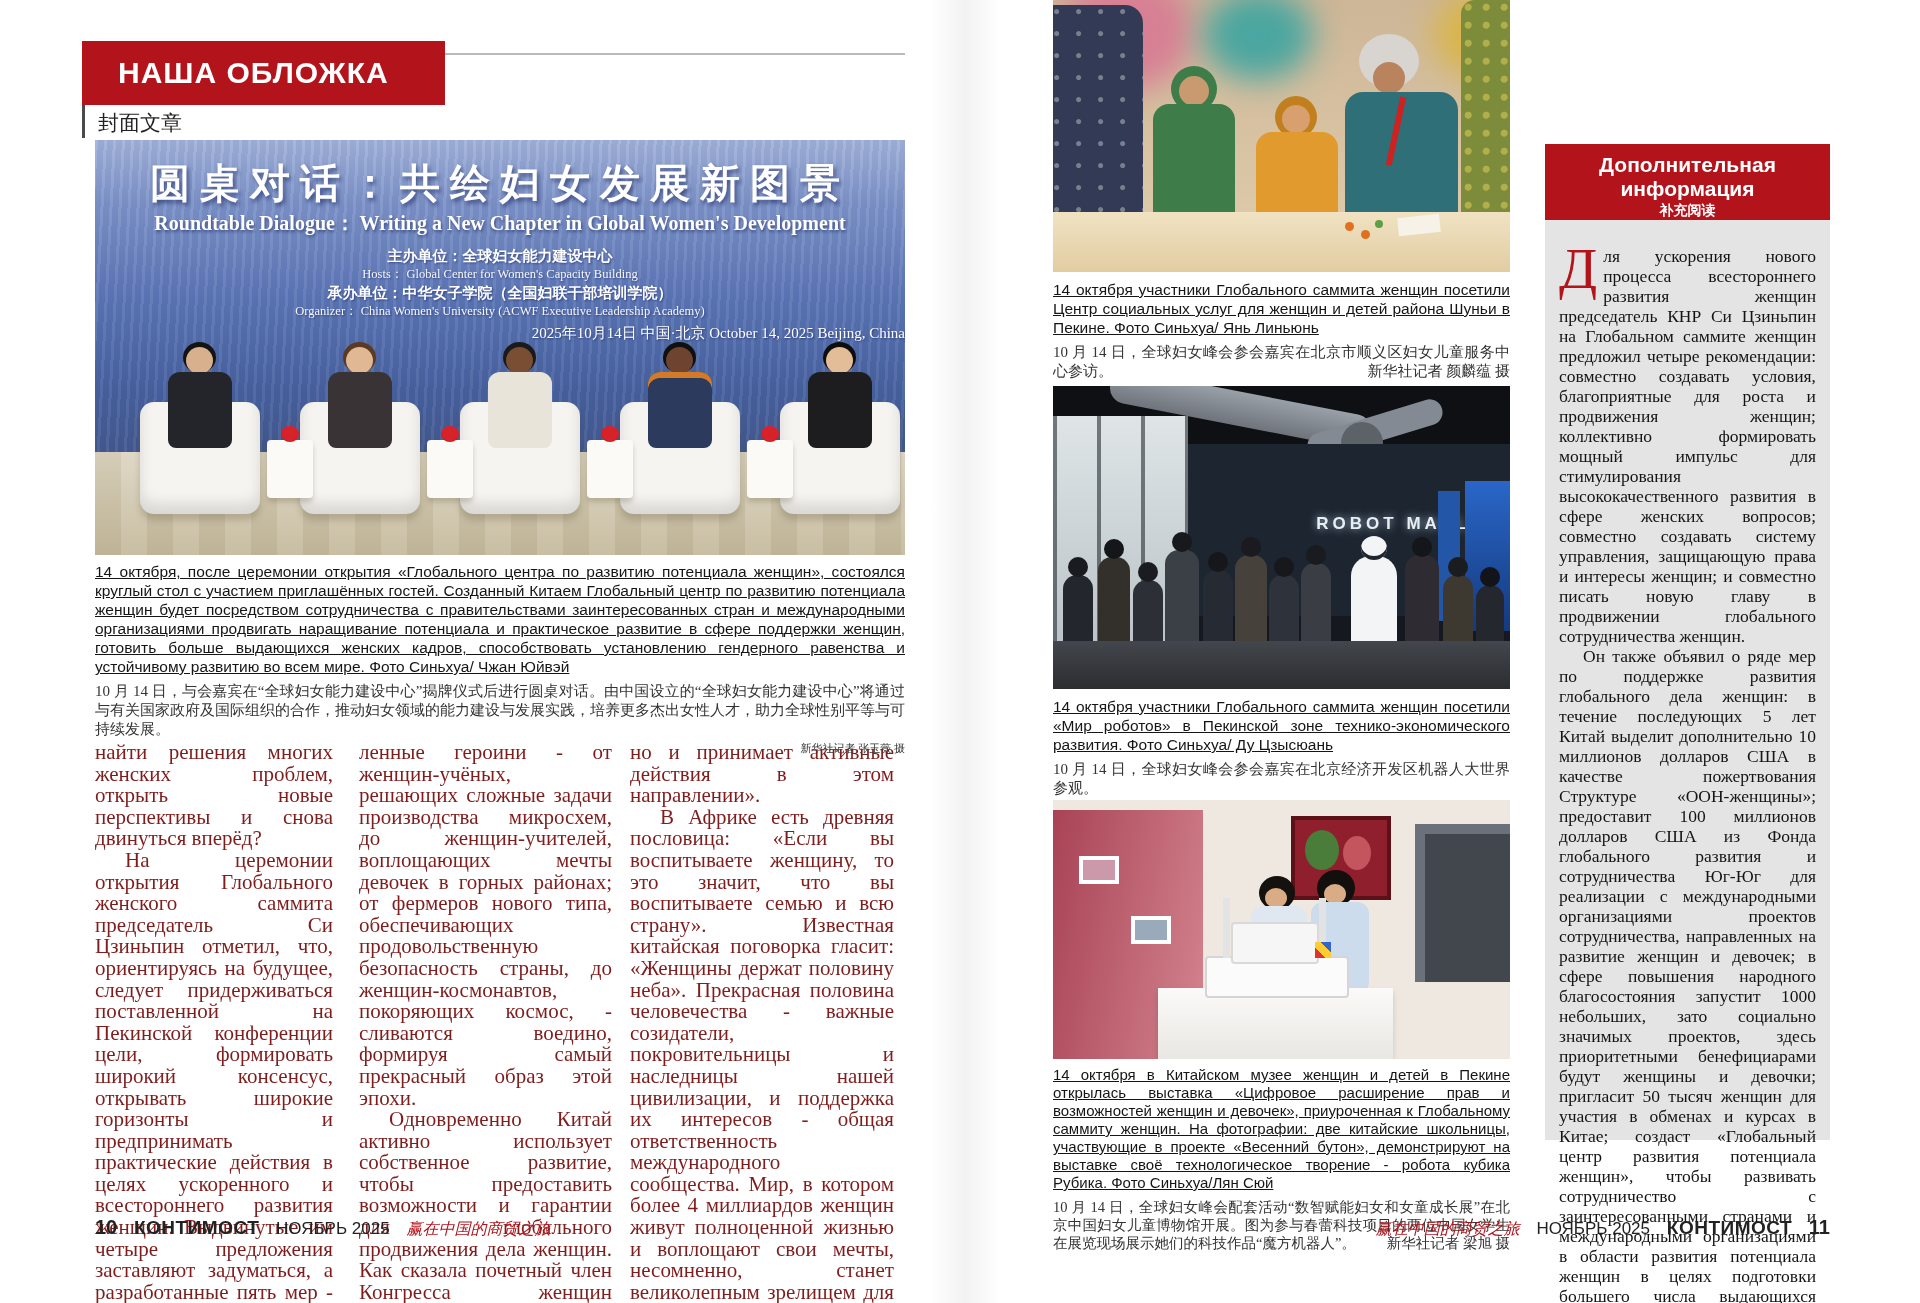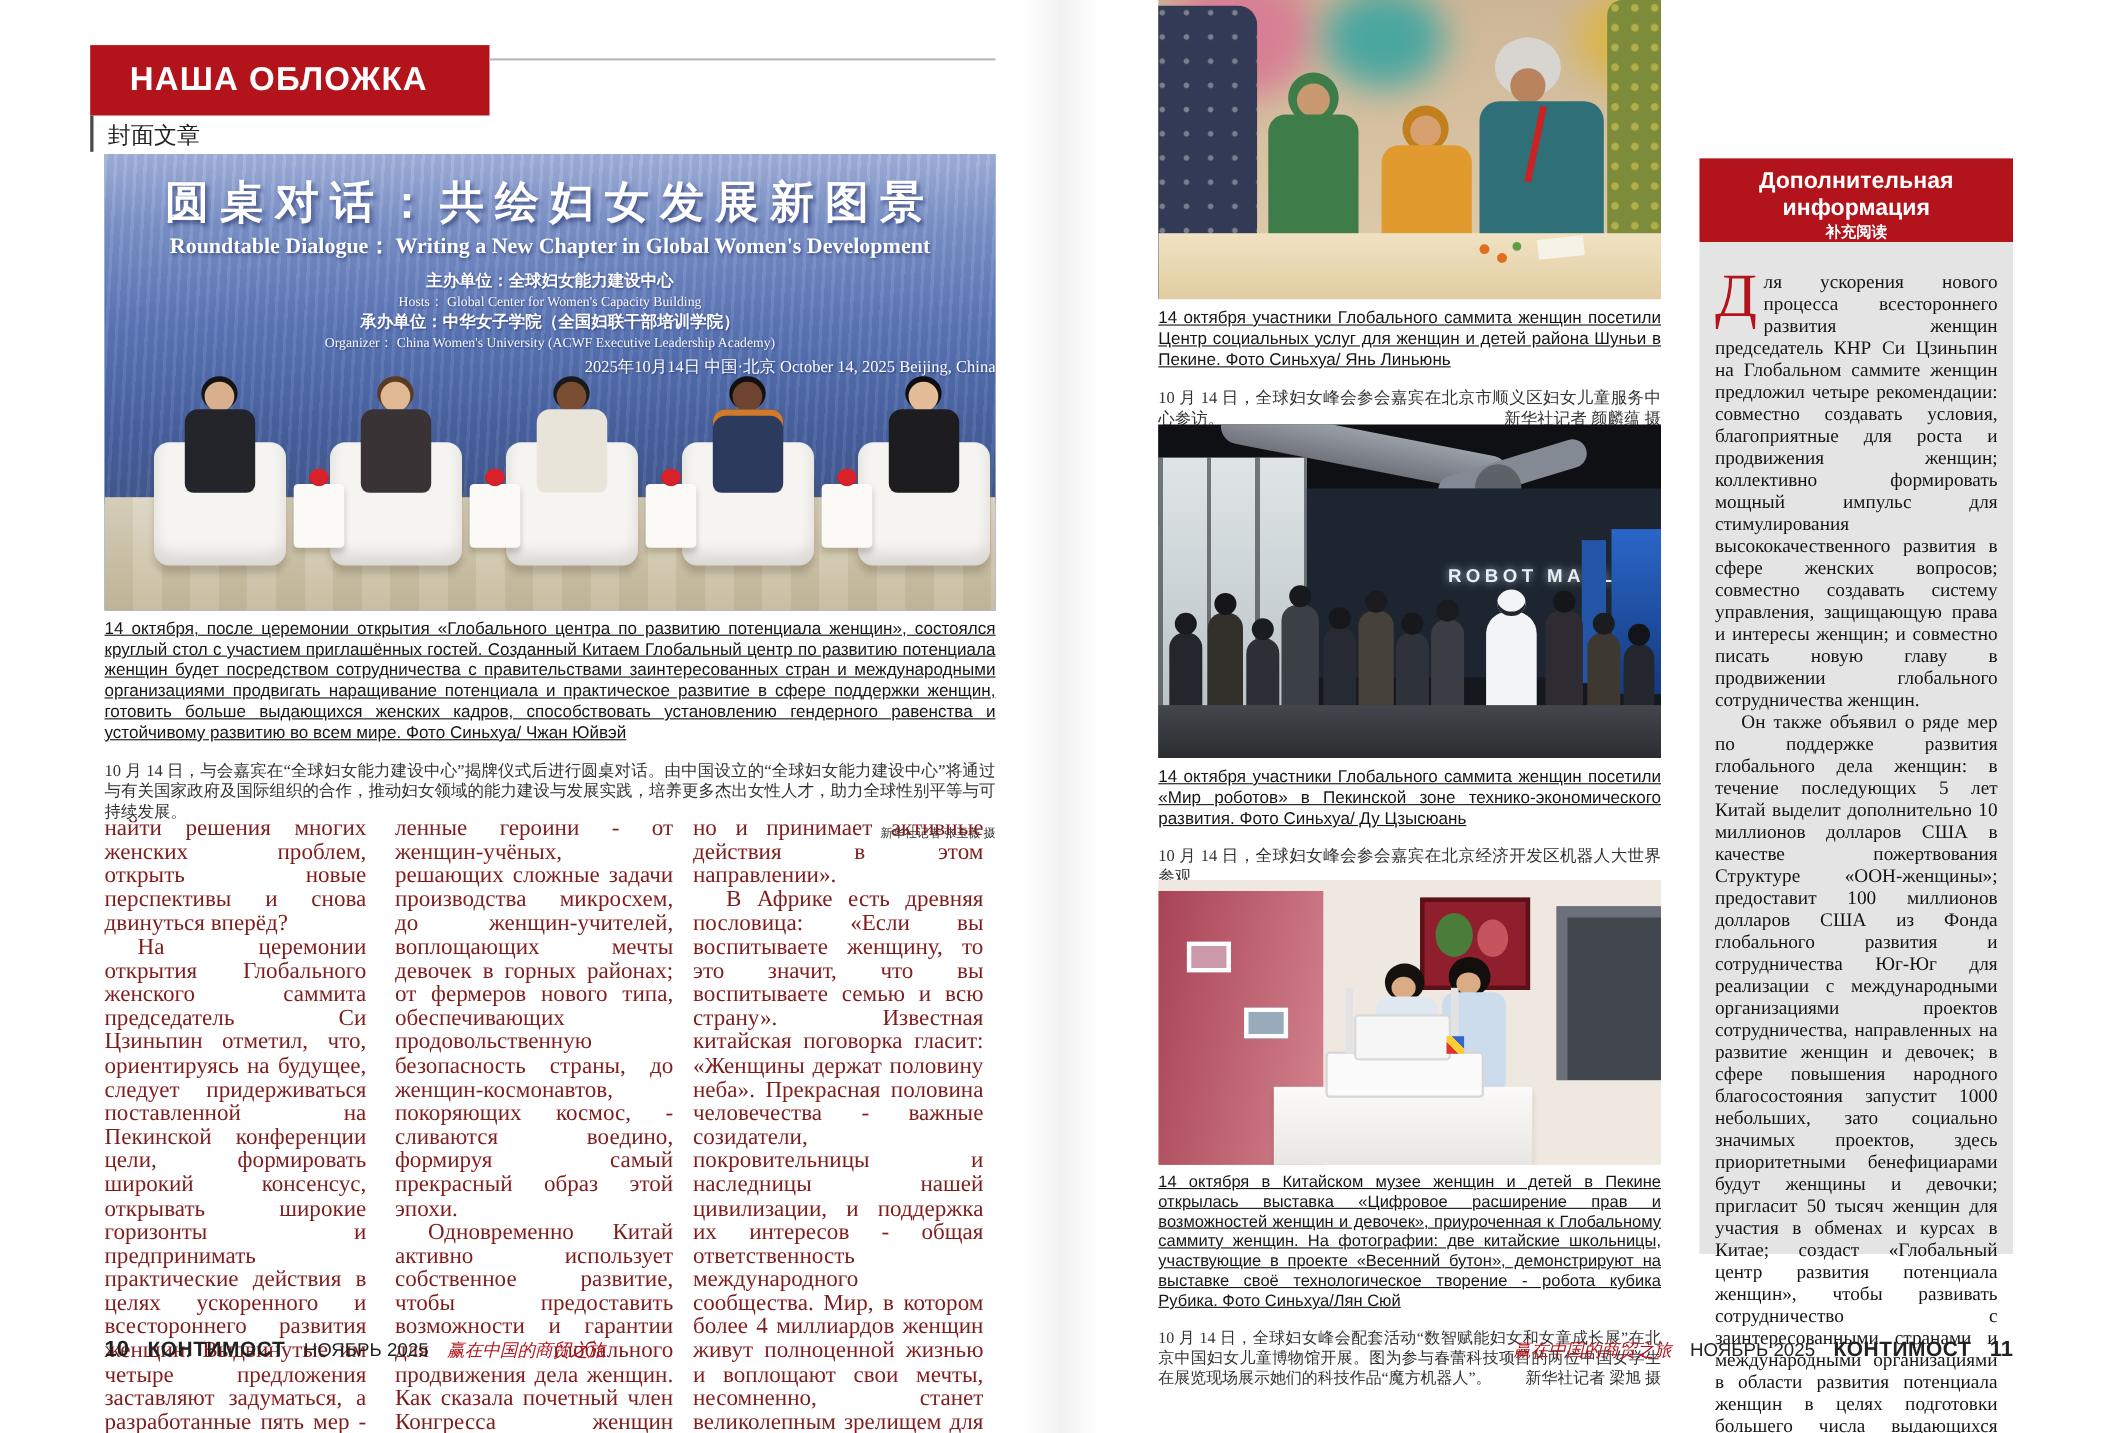--- a/index.html
+++ b/index.html
@@ -37,21 +37,21 @@
     box-shadow:inset 0 -10px 14px rgba(0,0,0,.12),0 6px 6px rgba(90,80,50,.25);}
   .side-table{top:300px;width:46px;height:58px;background:#fbfaf7;border-radius:4px;
     box-shadow:0 4px 5px rgba(90,80,50,.25);}
   .flower{top:286px;width:18px;height:16px;background:radial-gradient(circle at 50% 40%,#d8222a 60%,#8e1418);border-radius:50%;}
   .head{width:27px;height:27px;border-radius:50%;}
   .hair{width:33px;height:31px;border-radius:50%;}
   .torso{width:64px;height:76px;border-radius:12px 12px 8px 8px;}
   
   .cap-ru{font-size:15.5px;line-height:19px;color:#151515;text-align:justify;text-decoration:underline;}
   .cap-cn{font-family:"Liberation Serif","DejaVu Serif",serif;font-size:15px;line-height:19px;color:#333;
-    text-align:justify;margin-top:16px;}
+    text-align:justify;margin-top:6px;}
   .cap-credit{font-family:"Liberation Serif","DejaVu Serif",serif;font-size:11px;line-height:19px;color:#333;text-align:right;}
   .credit-float{float:right;color:#333;}
   
   .body-col{top:742px;font-family:Liberation Serif, serif;font-size:21px;line-height:21.6px;
     text-align:justify;color:#7f1d1d;}
   .body-col p{margin:0;text-indent:30px;}
   .body-col p.cont{text-indent:0;}
   .endmark{display:inline-block;width:11px;height:11px;background:#c3131b;margin-left:6px;}
   
   .photo{left:1053px;width:457px;overflow:hidden;}

